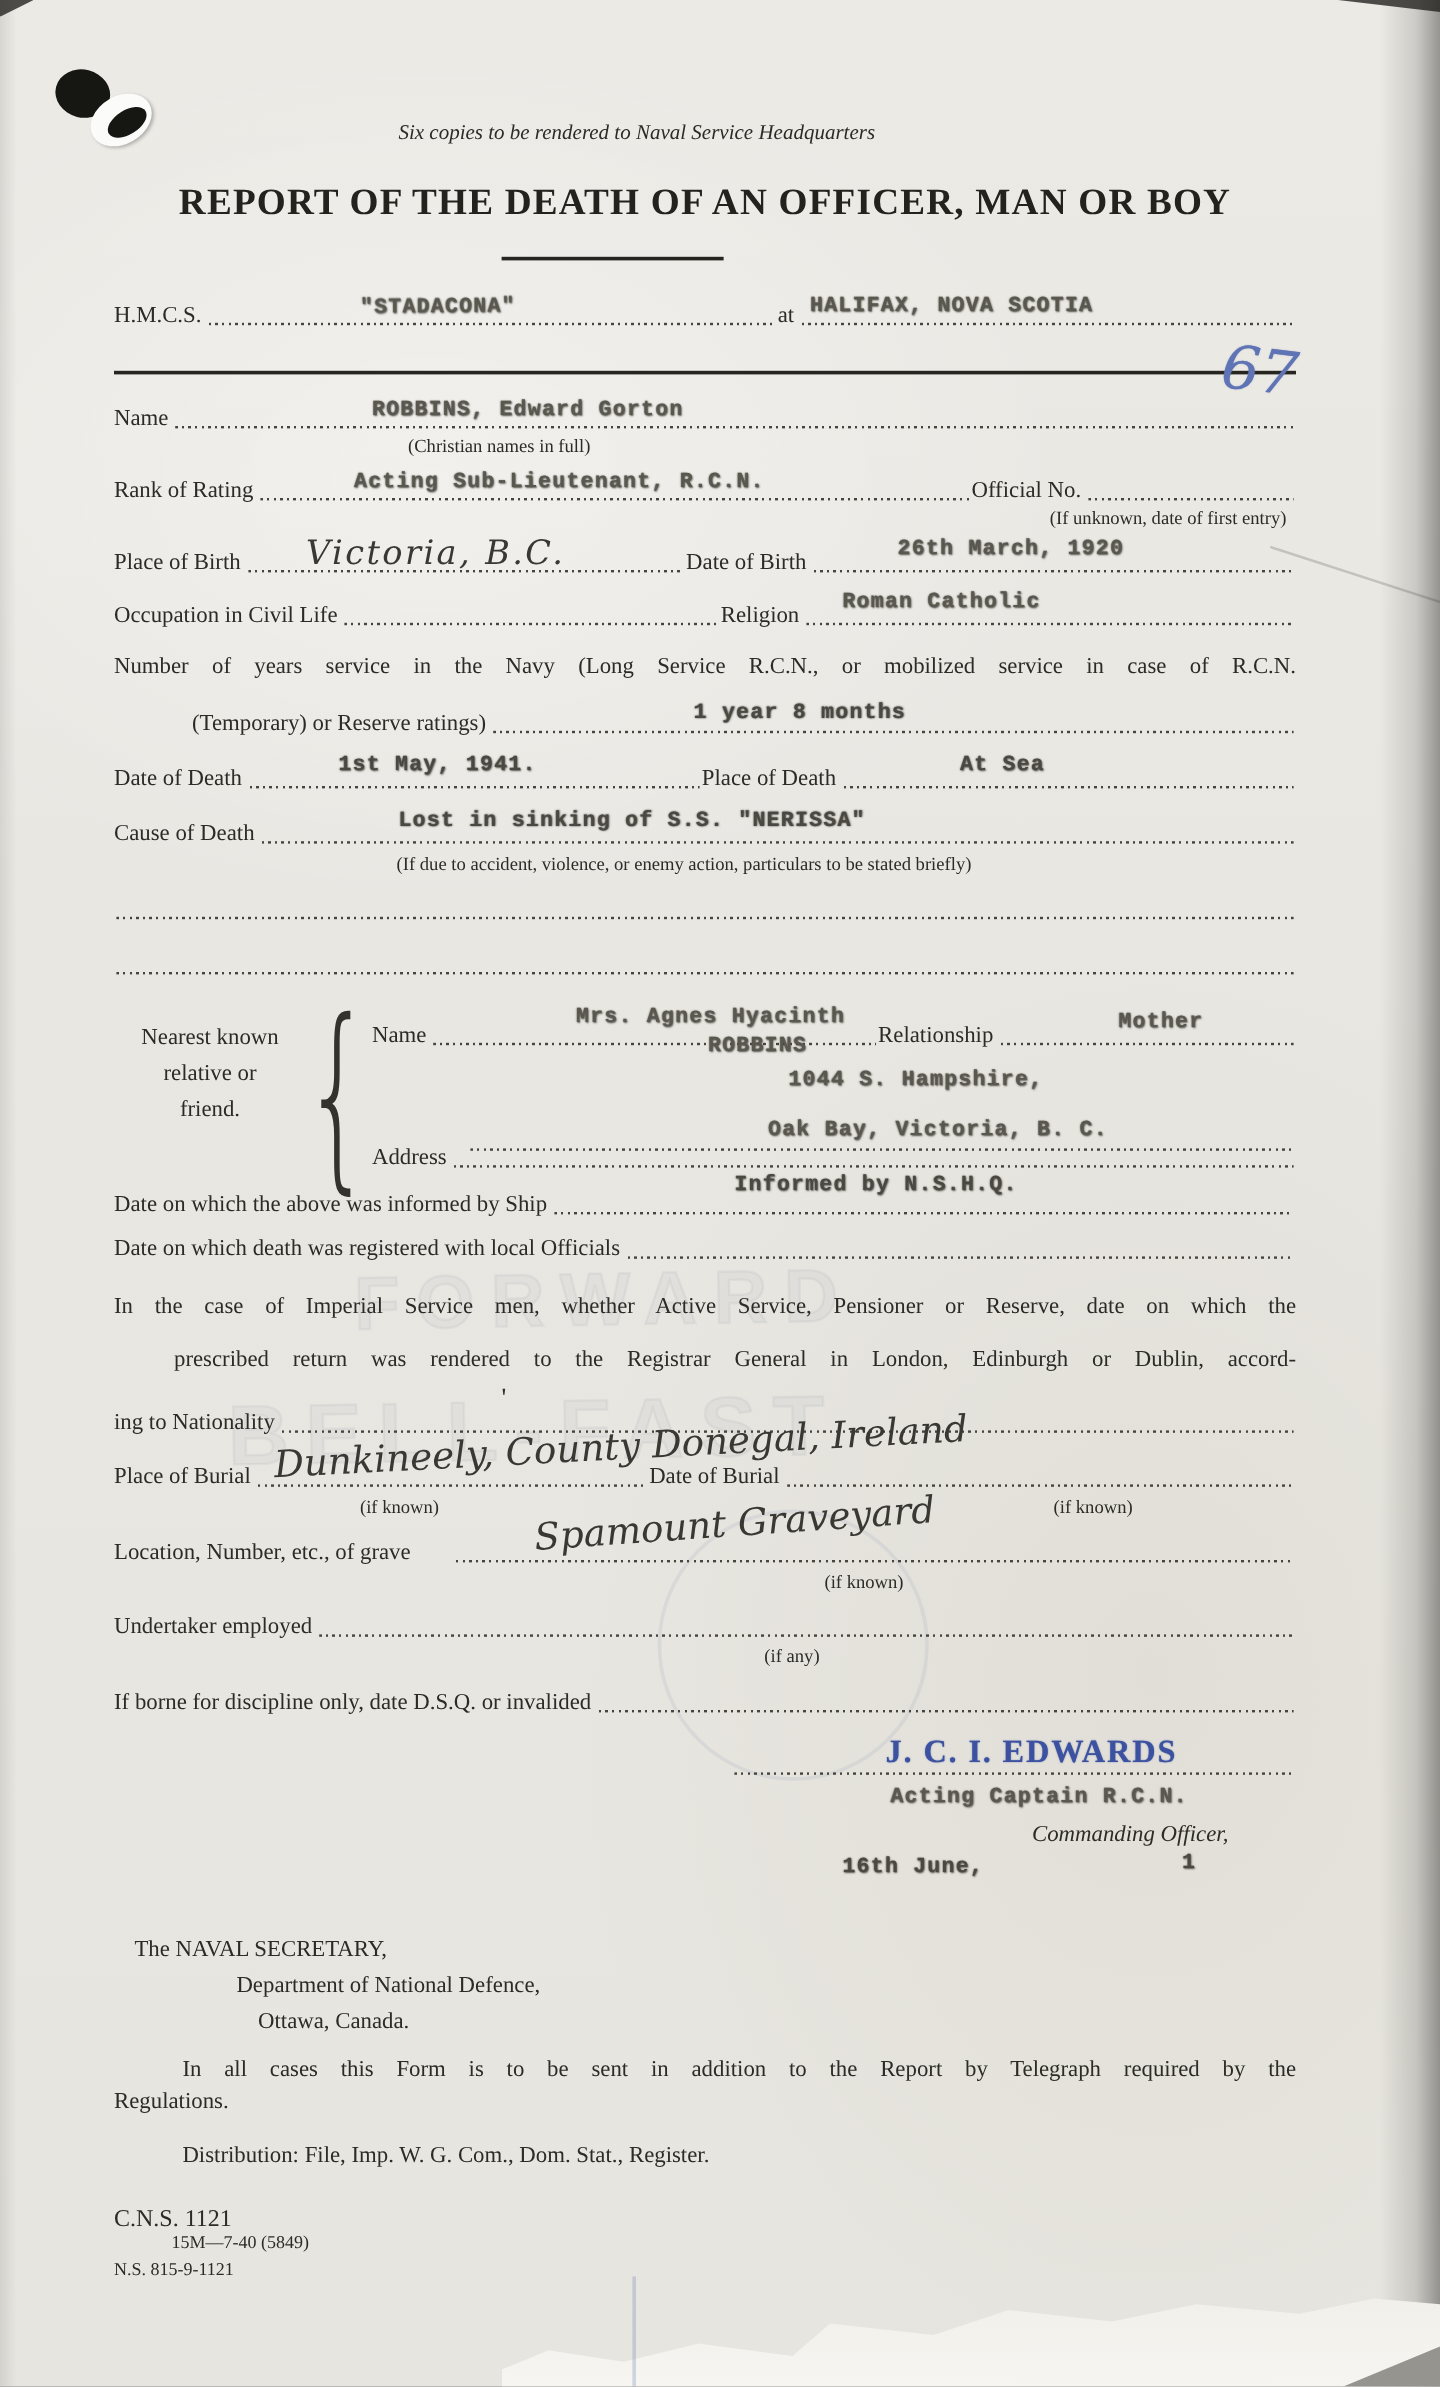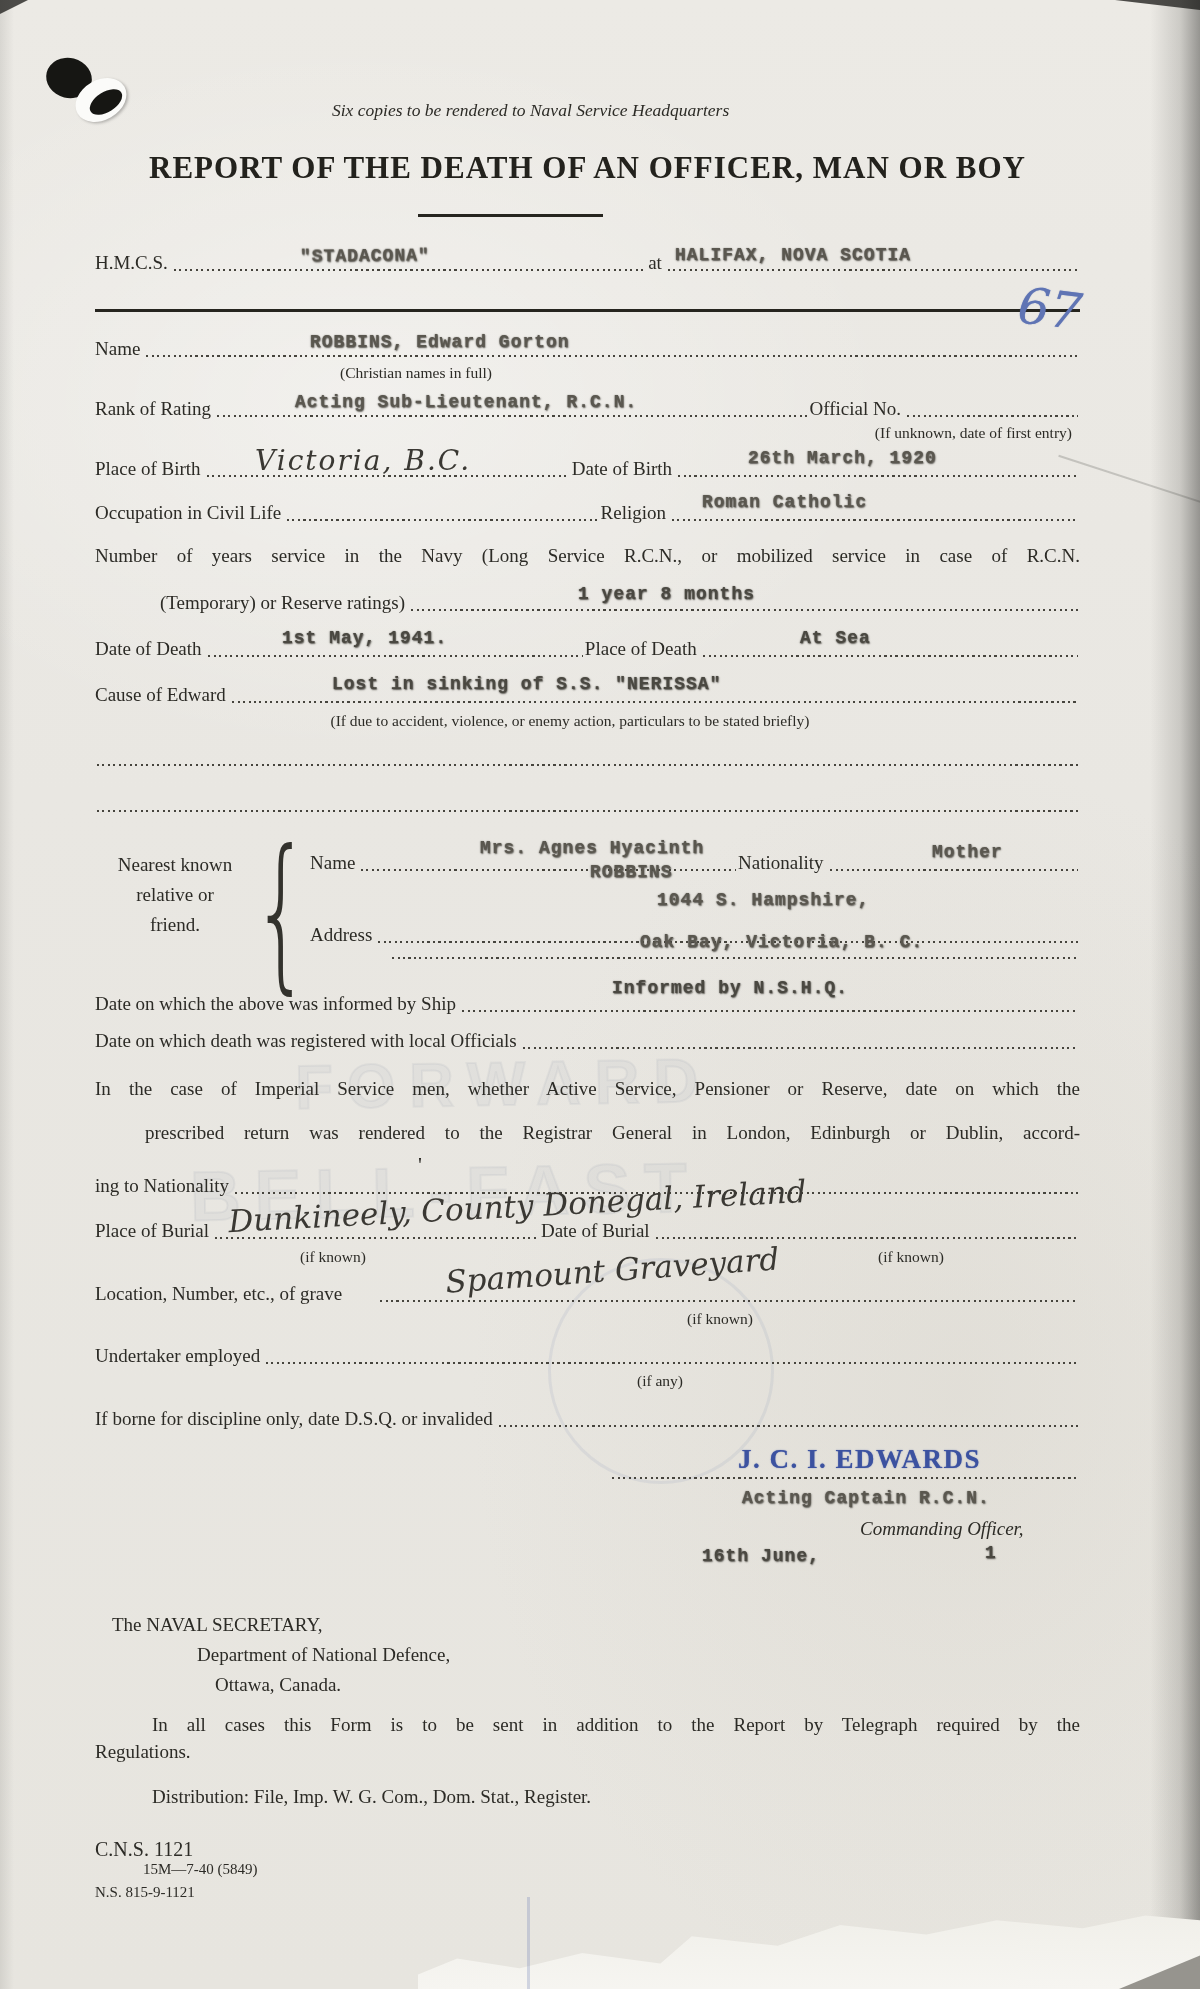--- a/index.html
+++ b/index.html
@@ -124,49 +124,49 @@
   <div class="row" style="left:95px;right:120px;top:636px;">
     <span class="lbl">Date of Death</span>
     <span class="dots"></span>
     <span class="lbl">Place of Death</span>
     <span class="dots"></span>
   </div>
   <div class="typed dark" style="left:282px;top:628px;">1st May, 1941.</div>
   <div class="typed dark" style="left:800px;top:628px;">At Sea</div>
 
   <div class="row" style="left:95px;right:120px;top:682px;">
-    <span class="lbl">Cause of Edward</span>
+    <span class="lbl">Cause of Death</span>
     <span class="dots"></span>
   </div>
   <div class="typed dark" style="left:332px;top:674px;">Lost in sinking of S.S. "NERISSA"</div>
   <div class="hint" style="left:250px;top:712px;width:640px;text-align:center;">(If due to accident, violence, or enemy action, particulars to be stated briefly)</div>
 
   <div class="row" style="left:95px;right:120px;top:745px;">
       <span class="dots"></span>
     </div>
   <div class="row" style="left:95px;right:120px;top:791px;">
       <span class="dots"></span>
     </div>
 
   <div class="para" style="left:95px;top:854px;width:160px;text-align:center;">Nearest known</div>
   <div class="para" style="left:95px;top:884px;width:160px;text-align:center;">relative or</div>
   <div class="para" style="left:95px;top:914px;width:160px;text-align:center;">friend.</div>
   <div class="brace" style="left:252px;top:842px;">{</div>
 
   <div class="row" style="left:310px;right:120px;top:850px;">
     <span class="lbl">Name</span>
     <span class="dots" style="flex:1.5;"></span>
-    <span class="lbl">Nationality</span>
+    <span class="lbl">Relationship</span>
     <span class="dots"></span>
   </div>
   <div class="typed" style="left:480px;top:838px;">Mrs. Agnes Hyacinth</div>
   <div class="typed" style="left:590px;top:862px;">ROBBINS</div>
   <div class="typed" style="left:932px;top:842px;">Mother</div>
 
-  <div class="row" style="left:310px;right:120px;top:922px;">
+  <div class="row" style="left:310px;right:120px;top:952px;">
     <span class="lbl">Address</span>
     <span class="dots"></span>
   </div>
   <div class="typed" style="left:657px;top:890px;">1044 S. Hampshire,</div>
   <div class="row" style="left:390px;right:120px;top:938px;">
       <span class="dots"></span>
     </div>
   <div class="typed" style="left:640px;top:932px;">Oak Bay, Victoria, B. C.</div>
 
   <div class="row" style="left:95px;right:120px;top:991px;">

